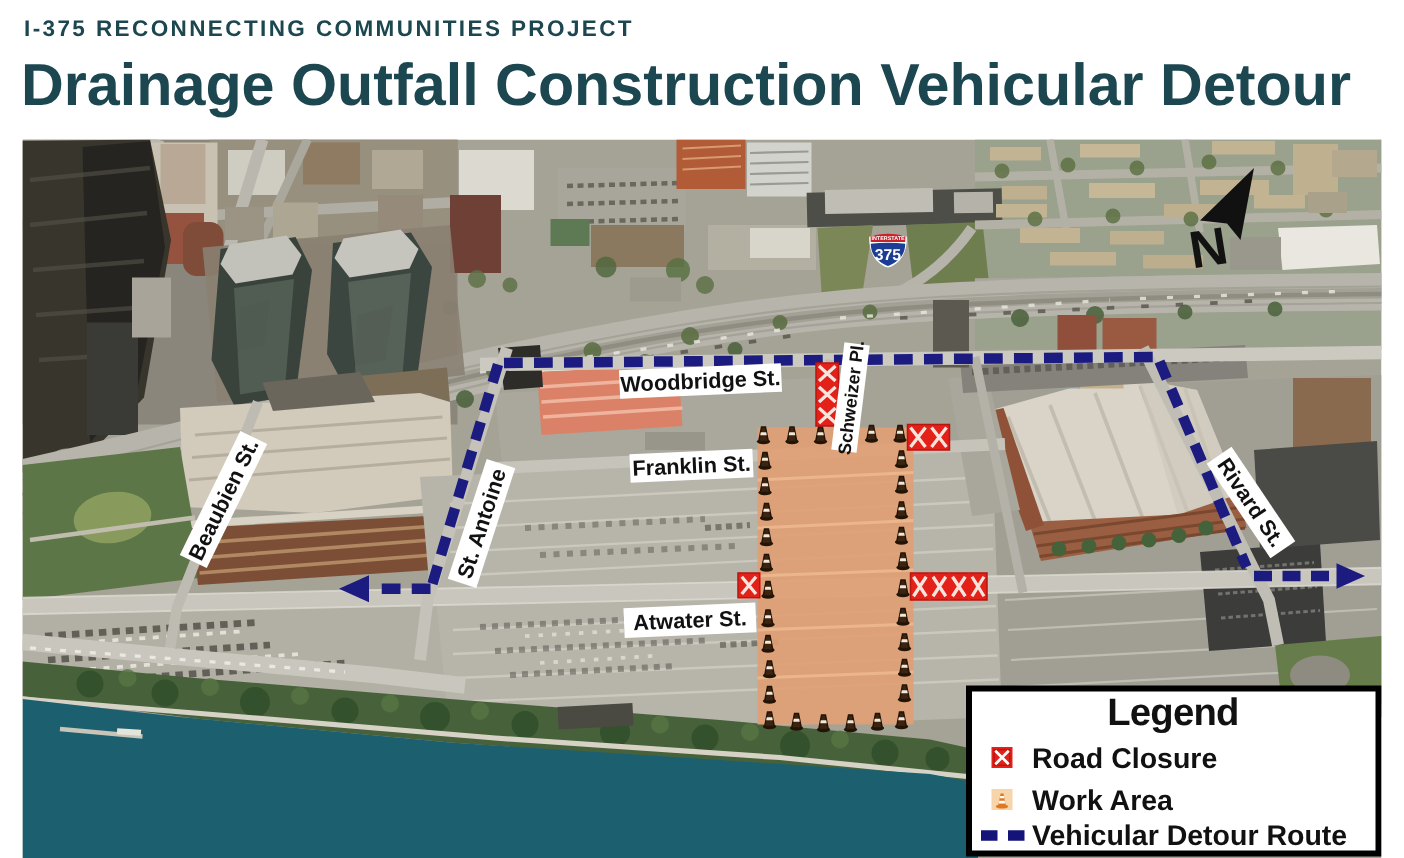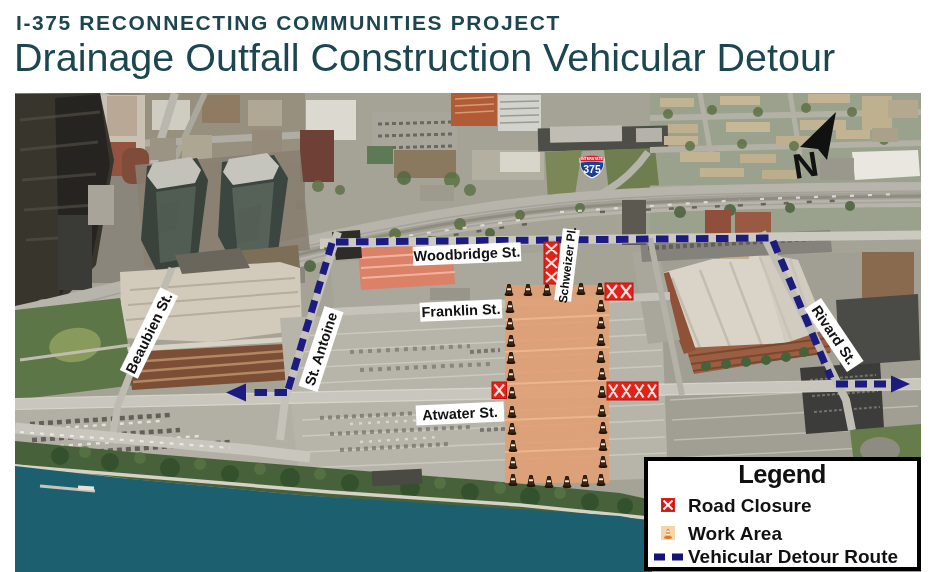--- a/index.html
+++ b/index.html
@@ -1,18 +1,18 @@
 <!DOCTYPE html>
 <html><head>
 <meta charset="utf-8">
 <style>
   html,body{margin:0;padding:0;width:936px;height:572px;background:#ffffff;overflow:hidden;}
   body{font-family:"Liberation Sans", sans-serif;}
-  .t1{position:absolute;left:16px;top:11px;font-size:21px;font-weight:bold;color:#1c4750;letter-spacing:1.6px;}
-  .t2{position:absolute;left:14px;top:35px;font-size:39.5px;font-weight:normal;color:#1c4750;letter-spacing:0px;}
+  .t1{position:absolute;left:16px;top:11px;font-size:15px;font-weight:bold;color:#1c4750;letter-spacing:1.6px;}
+  .t2{position:absolute;left:14px;top:35px;font-size:39.5px;font-weight:bold;color:#1c4750;letter-spacing:0px;}
   svg{position:absolute;left:0;top:0;}
 </style>
 </head>
 <body>
 
 <div class="t1">I-375 RECONNECTING COMMUNITIES PROJECT</div>
 
 <div class="t2">Drainage Outfall Construction Vehicular Detour</div>
 <svg width="936" height="572" viewBox="0 0 936 572">
 <defs>

